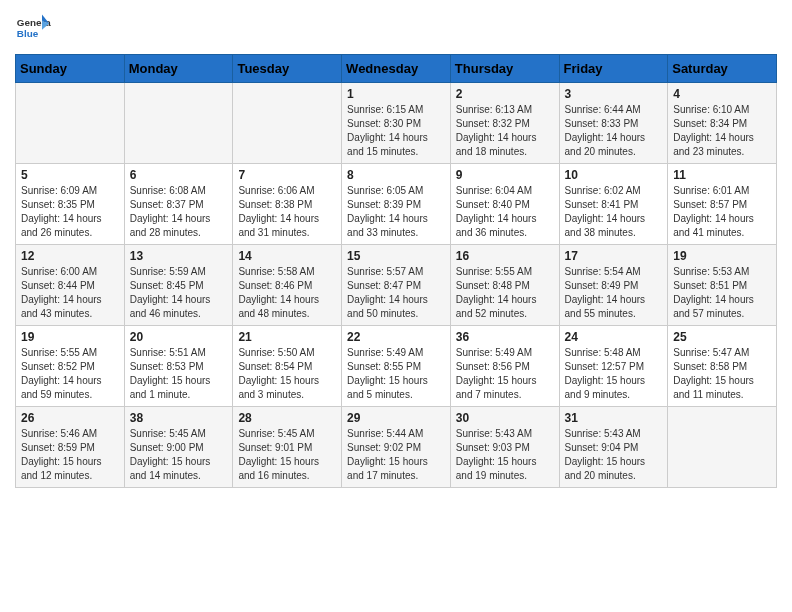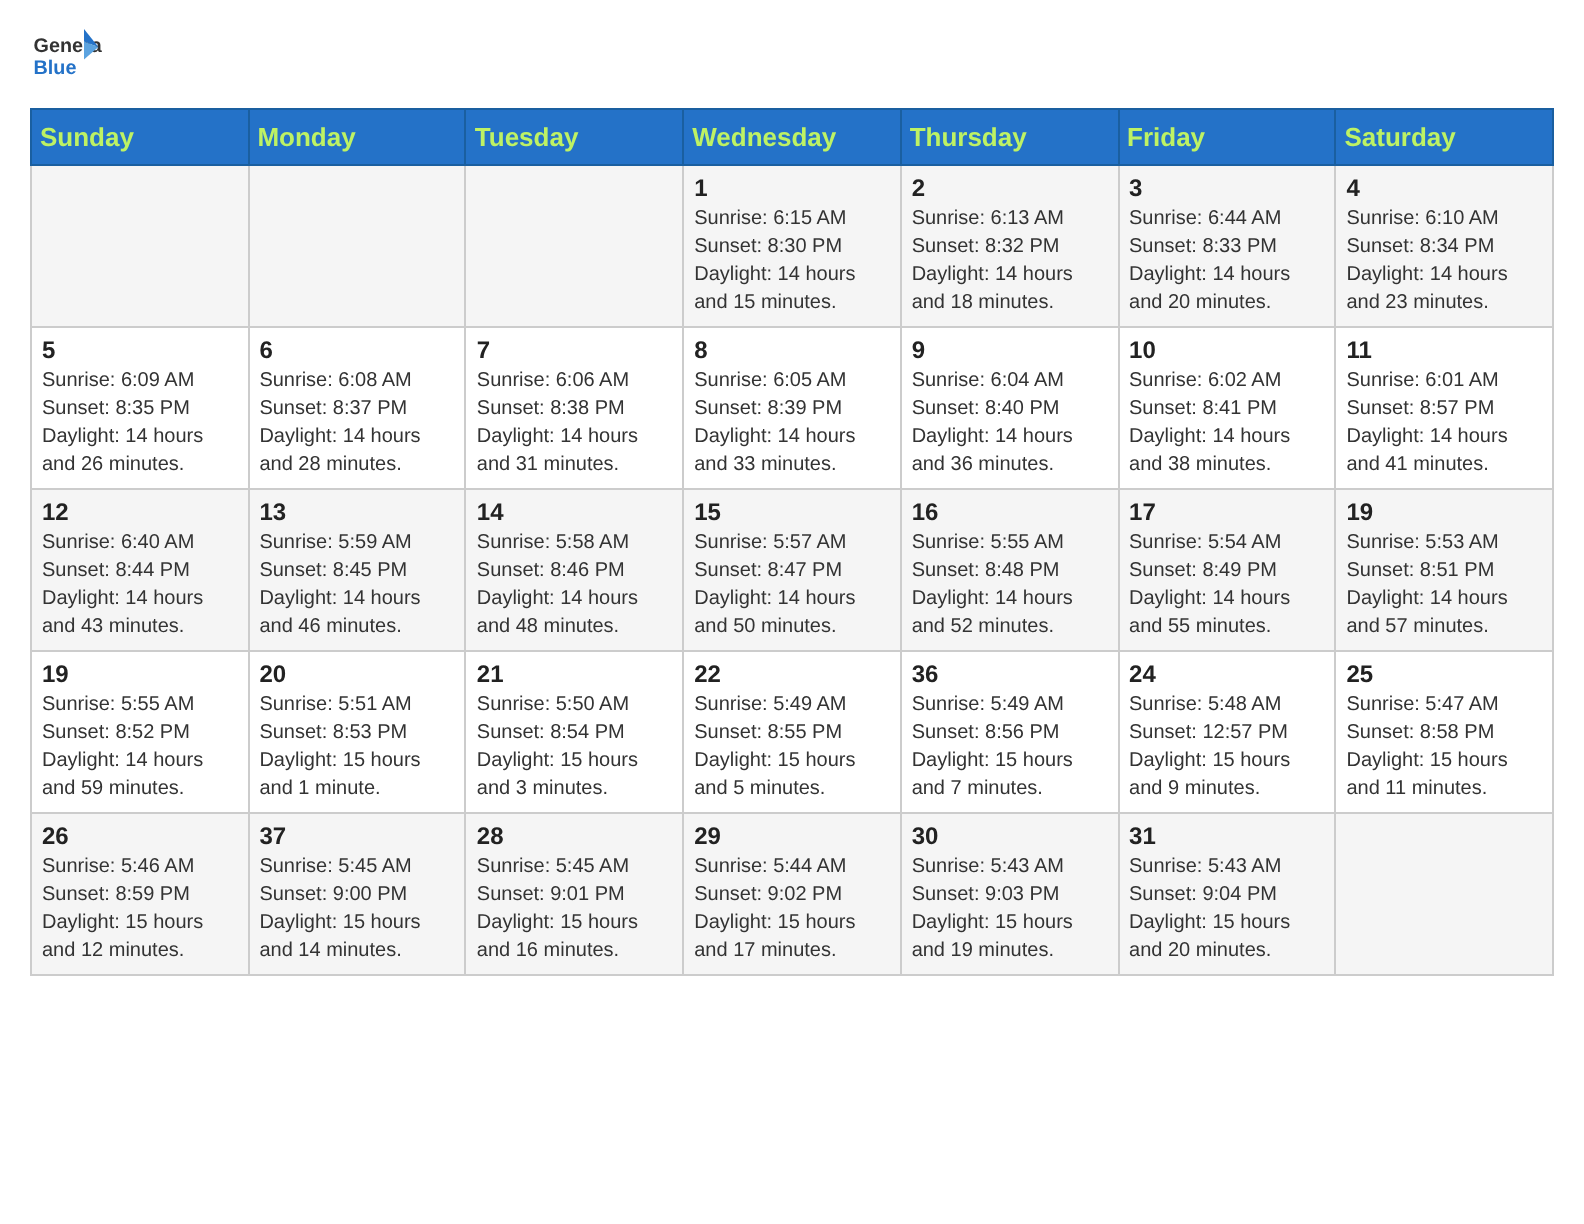--- a/index.html
+++ b/index.html
@@ -39,21 +39,21 @@
     .sub-title {
       font-size: 16px;
       color: #444;
     }
     table {
       width: 100%;
       border-collapse: collapse;
     }
     thead tr th {
       background-color: #2472c8;
-      color: #bef264;
+      color: #000000;
       font-size: 13px;
       font-weight: bold;
       padding: 6px 4px;
       text-align: left;
       border: 1px solid #1a5fa0;
       margin-left: 46px;
     }
     tbody tr td {
       border: 1px solid #ccc;
       vertical-align: top;
@@ -189,21 +189,21 @@
           <td>
             <span class="day-number">11</span>
             <div class="day-info">Sunrise: 6:01 AM
 Sunset: 8:57 PM
 Daylight: 14 hours and 41 minutes.</div>
           </td>
         </tr>
         <tr>
           <td>
             <span class="day-number">12</span>
-            <div class="day-info">Sunrise: 6:40 AM
+            <div class="day-info">Sunrise: 6:00 AM
 Sunset: 8:44 PM
 Daylight: 14 hours and 43 minutes.</div>
           </td>
           <td>
             <span class="day-number">13</span>
             <div class="day-info">Sunrise: 5:59 AM
 Sunset: 8:45 PM
 Daylight: 14 hours and 46 minutes.</div>
           </td>
           <td>
@@ -282,21 +282,21 @@
           </td>
         </tr>
         <tr>
           <td>
             <span class="day-number">26</span>
             <div class="day-info">Sunrise: 5:46 AM
 Sunset: 8:59 PM
 Daylight: 15 hours and 12 minutes.</div>
           </td>
           <td>
-            <span class="day-number">37</span>
+            <span class="day-number">38</span>
             <div class="day-info">Sunrise: 5:45 AM
 Sunset: 9:00 PM
 Daylight: 15 hours and 14 minutes.</div>
           </td>
           <td>
             <span class="day-number">28</span>
             <div class="day-info">Sunrise: 5:45 AM
 Sunset: 9:01 PM
 Daylight: 15 hours and 16 minutes.</div>
           </td>

